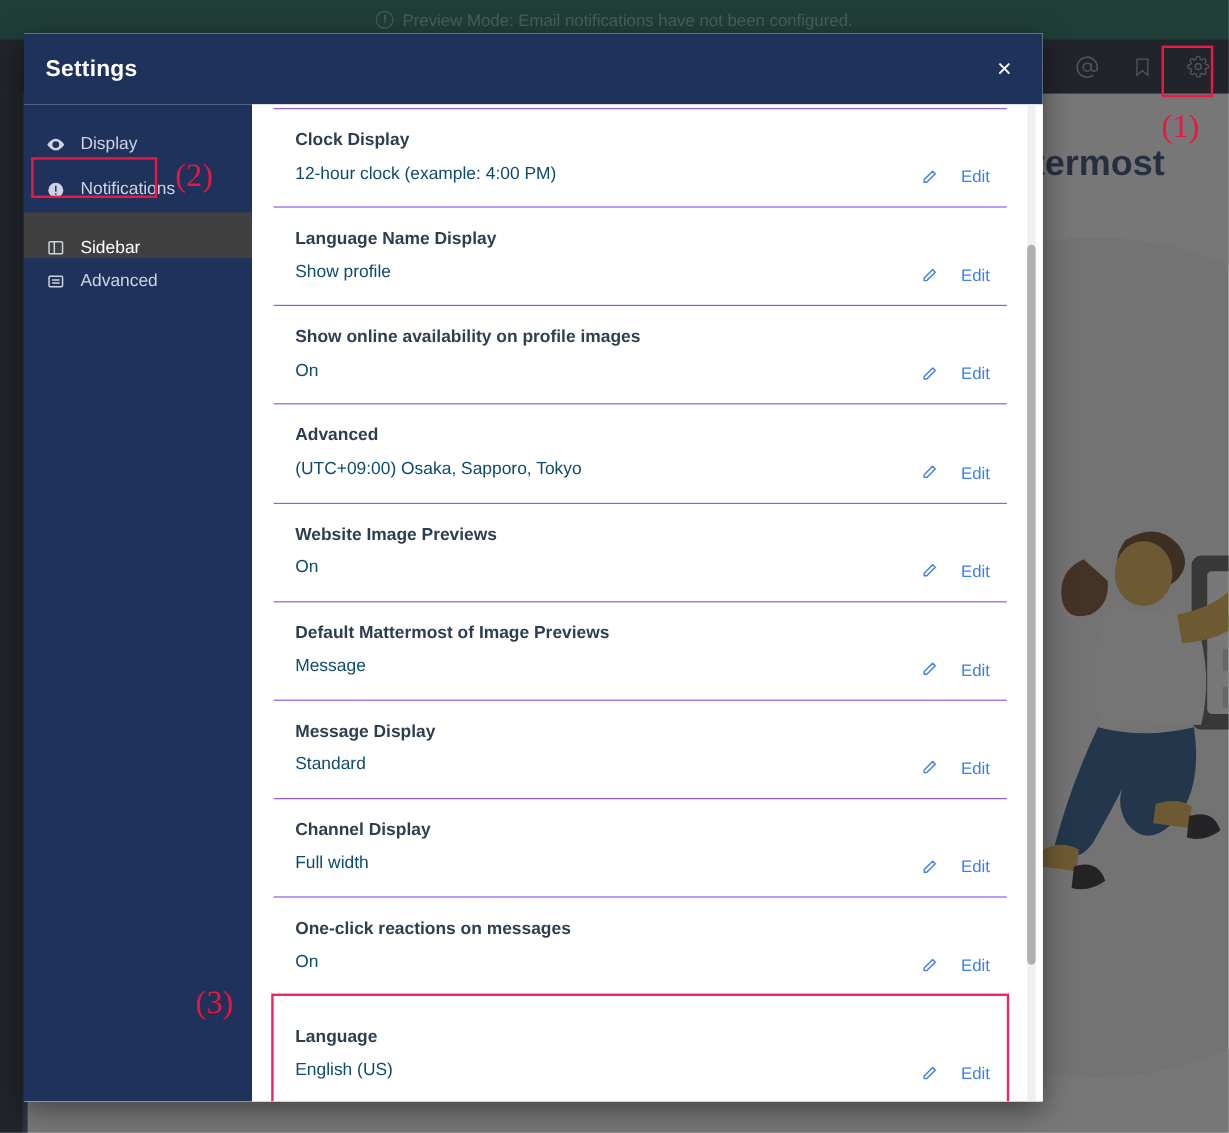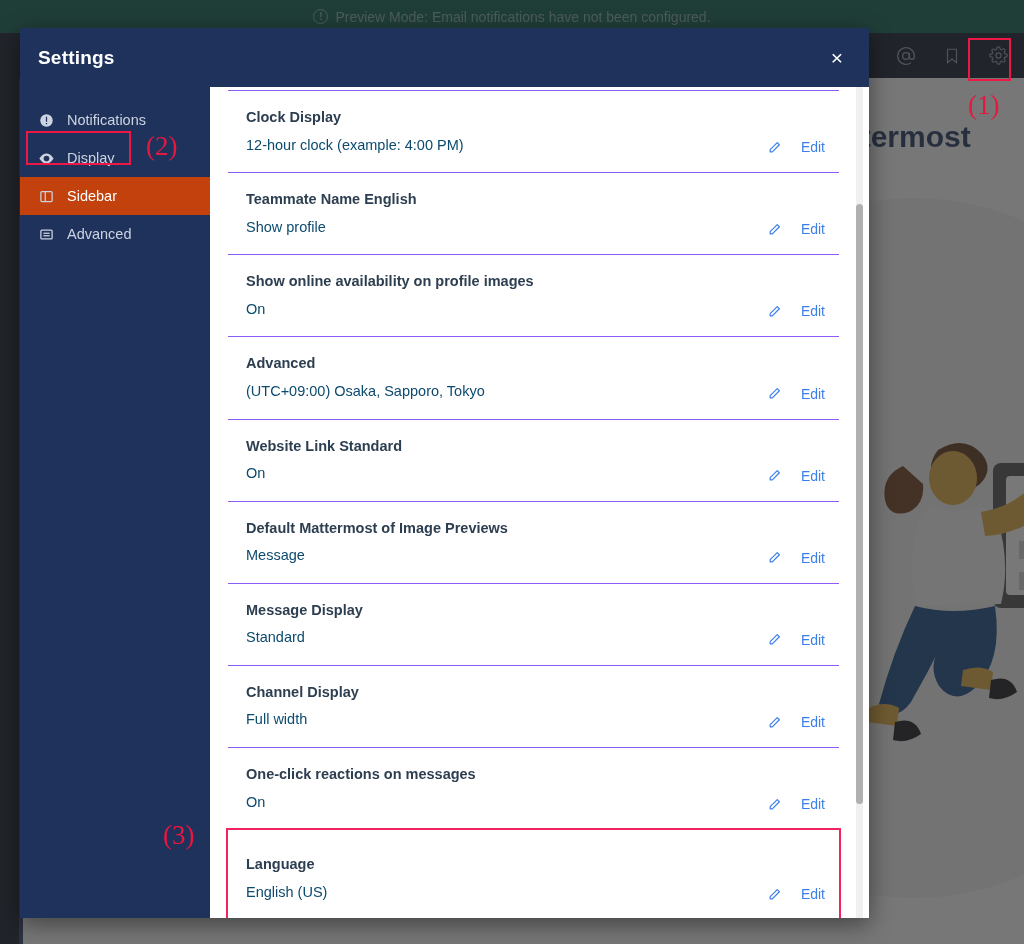--- a/index.html
+++ b/index.html
@@ -202,22 +202,23 @@
     display: flex;
     align-items: center;
     gap: 12px;
     padding-left: 18px;
     color: #cdd3e0;
     font-size: 14.5px;
     cursor: pointer;
     position: relative;
   }
   .nav-item.active {
-    background: #c2410c;
+    background: #404040;
     color: #ffffff;
+    align-items: flex-end;
   }
   .nav-icon {
     width: 17px; height: 17px;
     display: flex;
     align-items: center;
     justify-content: center;
     flex: none;
     color: #cdd3e0;
   }
   .nav-icon svg { display:block; }
@@ -396,35 +397,35 @@
     <div class="modal-header">
       <div class="modal-title">Settings</div>
       <button class="modal-close">×</button>
     </div>
 
     <div class="modal-body">
 
       <div class="settings-nav">
         <div class="nav-item">
           <span class="nav-icon">
+            <svg width="17" height="17" viewBox="0 0 24 24" fill="currentColor">
+              <path d="M12 5C6 5 2 12 2 12s4 7 10 7 10-7 10-7-4-7-10-7zm0 11a4 4 0 1 1 0-8 4 4 0 0 1 0 8z"></path>
+            </svg>
+          </span>
+          <span>Display</span>
+        </div>
+        <div class="nav-item">
+          <span class="nav-icon">
             <svg width="15" height="15" viewBox="0 0 24 24" fill="currentColor">
               <circle cx="12" cy="12" r="10"></circle>
               <rect x="11" y="6" width="2" height="8" fill="#1e325c"></rect>
               <rect x="11" y="16" width="2" height="2" fill="#1e325c"></rect>
             </svg>
           </span>
           <span>Notifications</span>
-        </div>
-        <div class="nav-item">
-          <span class="nav-icon">
-            <svg width="17" height="17" viewBox="0 0 24 24" fill="currentColor">
-              <path d="M12 5C6 5 2 12 2 12s4 7 10 7 10-7 10-7-4-7-10-7zm0 11a4 4 0 1 1 0-8 4 4 0 0 1 0 8z"></path>
-            </svg>
-          </span>
-          <span>Display</span>
         </div>
         <div class="nav-item active">
           <span class="nav-icon">
             <svg width="15" height="15" viewBox="0 0 24 24" fill="none" stroke="currentColor" stroke-width="2">
               <rect x="3" y="4" width="18" height="16" rx="1.5"></rect>
               <line x1="10" y1="4" x2="10" y2="20"></line>
             </svg>
           </span>
           <span>Sidebar</span>
         </div>
@@ -458,21 +459,21 @@
                 <span>
                   <svg width="13" height="13" viewBox="0 0 24 24" fill="none" stroke="currentColor" stroke-width="2.2" stroke-linecap="round" stroke-linejoin="round">
                     <path d="M17 3l4 4L8 20H4v-4z"></path>
                   </svg>
                 </span>
                 <span>Edit</span>
               </div>
             </div>
             <div class="setting-row">
               <div class="setting-texts">
-                <div class="setting-title">Teammate Name English</div>
+                <div class="setting-title">Language Name Display</div>
                 <div class="setting-value">Show profile</div>
               </div>
               <div class="edit-link">
                 <span>
                   <svg width="13" height="13" viewBox="0 0 24 24" fill="none" stroke="currentColor" stroke-width="2.2" stroke-linecap="round" stroke-linejoin="round">
                     <path d="M17 3l4 4L8 20H4v-4z"></path>
                   </svg>
                 </span>
                 <span>Edit</span>
               </div>
@@ -500,21 +501,21 @@
                 <span>
                   <svg width="13" height="13" viewBox="0 0 24 24" fill="none" stroke="currentColor" stroke-width="2.2" stroke-linecap="round" stroke-linejoin="round">
                     <path d="M17 3l4 4L8 20H4v-4z"></path>
                   </svg>
                 </span>
                 <span>Edit</span>
               </div>
             </div>
             <div class="setting-row">
               <div class="setting-texts">
-                <div class="setting-title">Website Link Standard</div>
+                <div class="setting-title">Website Image Previews</div>
                 <div class="setting-value">On</div>
               </div>
               <div class="edit-link">
                 <span>
                   <svg width="13" height="13" viewBox="0 0 24 24" fill="none" stroke="currentColor" stroke-width="2.2" stroke-linecap="round" stroke-linejoin="round">
                     <path d="M17 3l4 4L8 20H4v-4z"></path>
                   </svg>
                 </span>
                 <span>Edit</span>
               </div>

